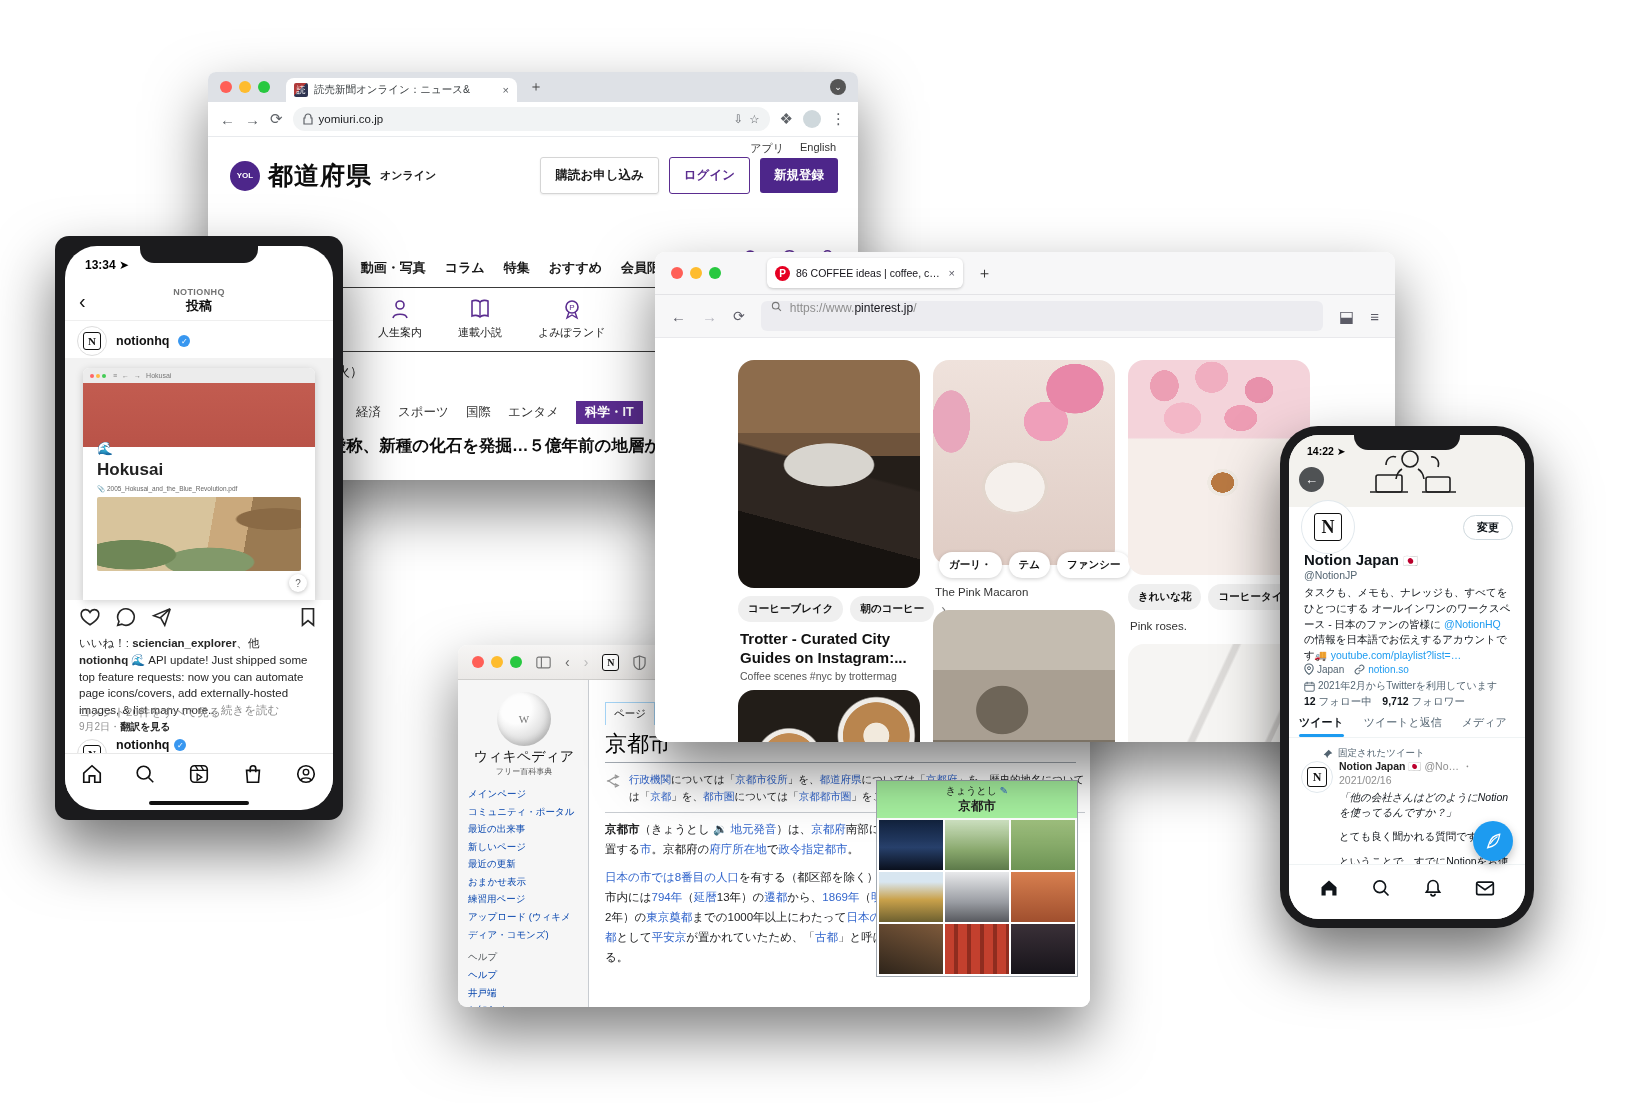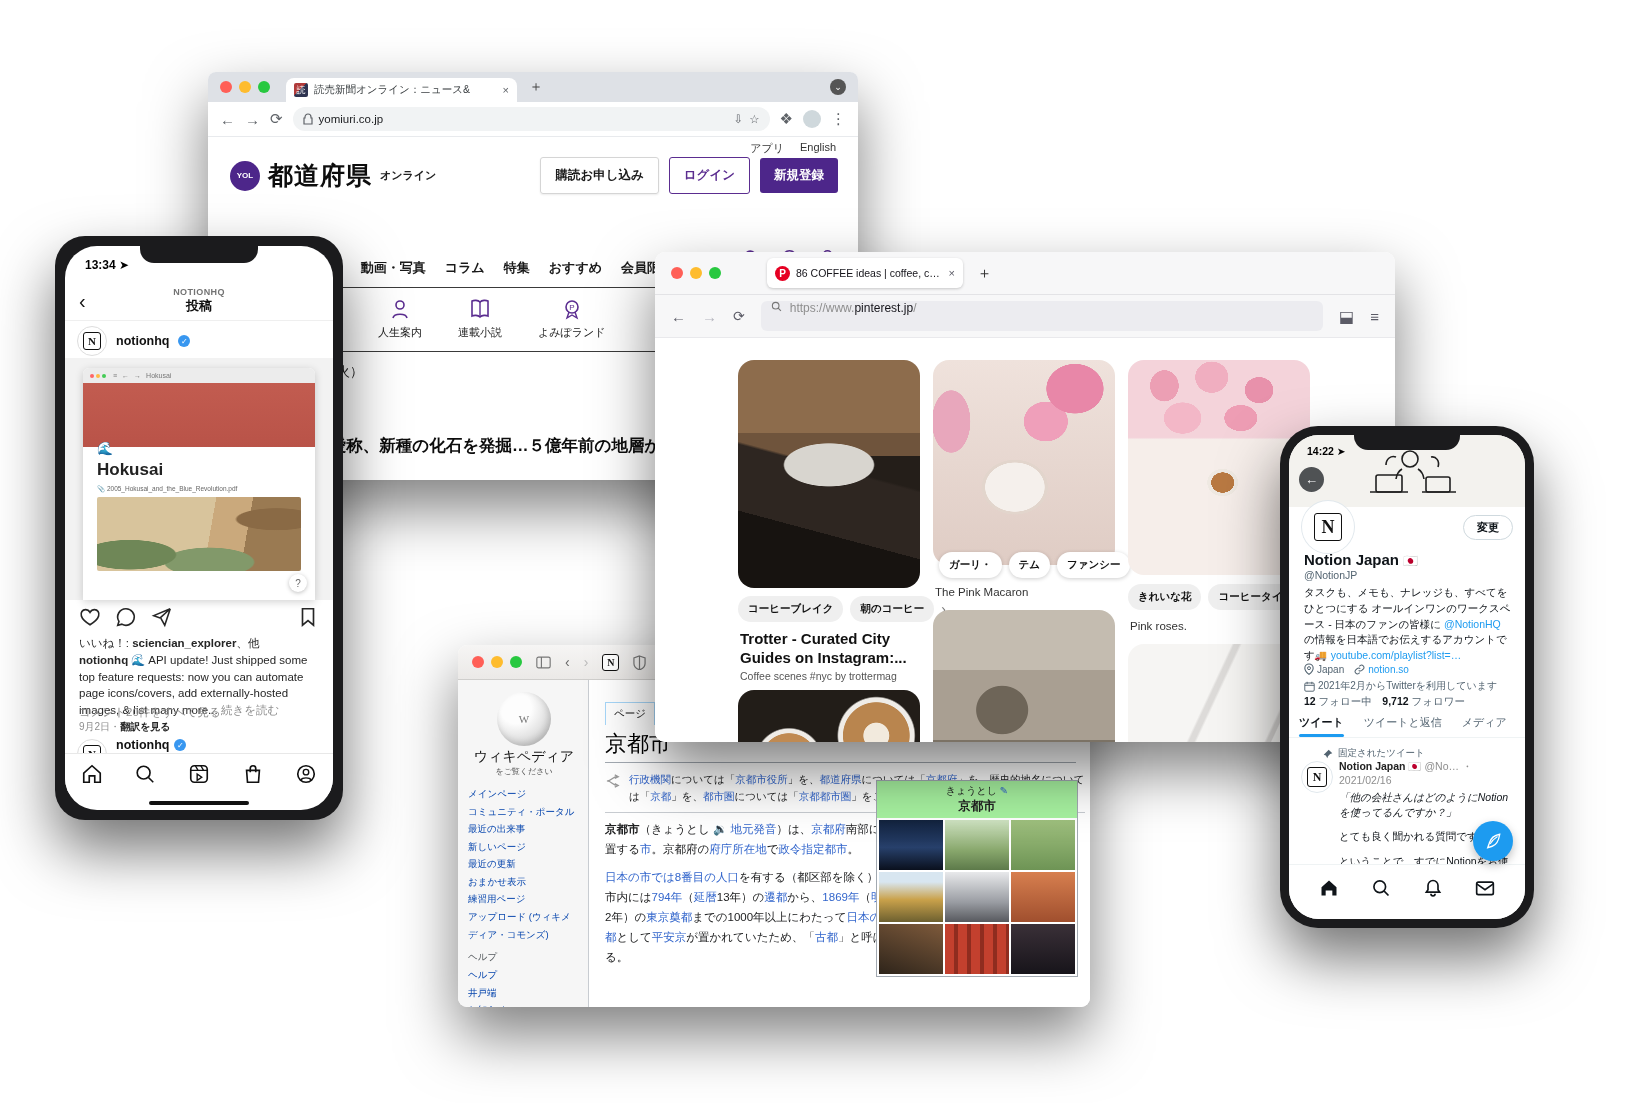--- a/index.html
+++ b/index.html
@@ -30,21 +30,21 @@
   #yw .ybtn{font-size:12.5px;font-weight:700;border-radius:3px;padding:9px 14px;}
   #yw .nav-item{font-size:13px;font-weight:700;color:#1a1a1a;}
   #yw .uti{display:flex;flex-direction:column;align-items:center;gap:2px;width:34px;}
   #yw .uti span{font-size:8px;color:#555;}
   #yw .quick{display:flex;flex-direction:column;align-items:center;gap:4px;}
   #yw .quick span{font-size:11px;color:#222;}
   #yw .cat{font-size:12.5px;color:#333;}
   #yw .cat.sel{background:#5b2d90;color:#fff;font-weight:700;padding:3px 9px;}
 
   
-  .phone{position:absolute;background:#1b1b1d;border-radius:30px;box-shadow:0 30px 60px rgba(0,0,0,.55);padding:10px;}
+  .phone{position:absolute;background:#1b1b1d;border-radius:14px;box-shadow:0 30px 60px rgba(0,0,0,.55);padding:10px;}
   .screen{position:relative;background:#fff;border-radius:32px;overflow:hidden;width:100%;height:100%;}
   .notch{position:absolute;top:0;left:50%;transform:translateX(-50%);width:118px;height:17px;background:#1b1b1d;border-radius:0 0 14px 14px;z-index:9;}
   .homebar{position:absolute;left:50%;transform:translateX(-50%);width:100px;height:4px;border-radius:2px;background:#111;}
   #ip1{left:55px;top:236px;width:268px;height:564px;z-index:2;}
   #ip1 .stat{position:absolute;top:12px;left:20px;font-size:12px;font-weight:700;color:#000;}
   #ip1 .ighead{position:absolute;top:38px;left:0;right:0;height:36px;border-bottom:1px solid #efefef;}
   #ip1 .acct{font-size:9px;color:#737373;font-weight:700;letter-spacing:.4px;text-align:center;}
   #ip1 .ptitle{font-size:13px;font-weight:800;color:#111;text-align:center;}
   .vbadge{width:12px;height:12px;border-radius:50%;background:#3897f0;color:#fff;font-size:8px;display:inline-flex;align-items:center;justify-content:center;}
   #ip1 .navatar{width:28px;height:28px;border-radius:50%;border:1px solid #ddd;background:#fff;display:flex;align-items:center;justify-content:center;}
@@ -254,20 +254,31 @@
           <svg width="24" height="24" viewBox="0 0 24 24">
               <circle cx="12" cy="10" r="6" fill="none" stroke="#5b2d90" stroke-width="1.6"></circle>
               <text x="12" y="13" text-anchor="middle" font-size="8" fill="#5b2d90">P</text>
               <path d="M9 15l-2 6 5-3 5 3-2-6" fill="none" stroke="#5b2d90" stroke-width="1.4"></path>
             </svg>
           <span>よみぽランド</span>
         </span>
       </div>
       <div class="abs" style="top:214px;left:22px;right:16px;height:1px;background:#3a3a3a;"></div>
       <div class="abs" style="top:226px;left:22px;font-size:13px;color:#222;">令和3年9月14日（火）</div>
+      <div class="abs flex" style="top:264px;left:22px;gap:17px;">
+        <span class="cat">総合</span>
+        <span class="cat">社会</span>
+        <span class="cat">政治</span>
+        <span class="cat">経済</span>
+        <span class="cat">スポーツ</span>
+        <span class="cat">国際</span>
+        <span class="cat">エンタメ</span>
+        <span class="cat sel">科学・IT</span>
+        <span class="cat">地域</span>
+      </div>
       <div class="abs" style="top:298px;left:22px;right:20px;font-size:16.5px;font-weight:800;color:#0d0d0d;">「泳ぐ頭」の愛称、新種の化石を発掘…５億年前の地層から</div>
       <div class="abs flex" style="top:326px;left:22px;gap:8px;font-size:10.5px;color:#777;">
         <span>13:19</span>
         <svg width="12" height="10" viewBox="0 0 14 11">
             <rect x="1" y="2.5" width="12" height="8" rx="1.5" fill="none" stroke="#888" stroke-width="1.2"></rect>
             <circle cx="7" cy="6.5" r="2.2" fill="none" stroke="#888" stroke-width="1.2"></circle>
             <path d="M5 2.5l1-1.5h2l1 1.5" fill="none" stroke="#888" stroke-width="1.2"></path>
           </svg>
       </div>
 
@@ -452,21 +463,21 @@
           <path d="M7 1l6 2v6c0 4-3.5 6-6 7-2.5-1-6-3-6-7V3z" fill="none" stroke="#777" stroke-width="1.3"></path>
           <path d="M7 1v15" stroke="#777" stroke-width="1.3"></path>
         </svg>
     </div>
     <div class="body">
       <div class="side">
         <div class="globe">
             <span>W</span>
           </div>
         <div class="wlogo1">ウィキペディア</div>
-        <div class="wlogo2">をご覧ください</div>
+        <div class="wlogo2">フリー百科事典</div>
         <a class="slink">メインページ</a>
         <a class="slink">コミュニティ・ポータル</a>
         <a class="slink">最近の出来事</a>
         <a class="slink">新しいページ</a>
         <a class="slink">最近の更新</a>
         <a class="slink">おまかせ表示</a>
         <a class="slink">練習用ページ</a>
         <a class="slink">アップロード (ウィキメディア・コモンズ)</a>
         <div class="shead">ヘルプ</div>
         <a class="slink">ヘルプ</a>

